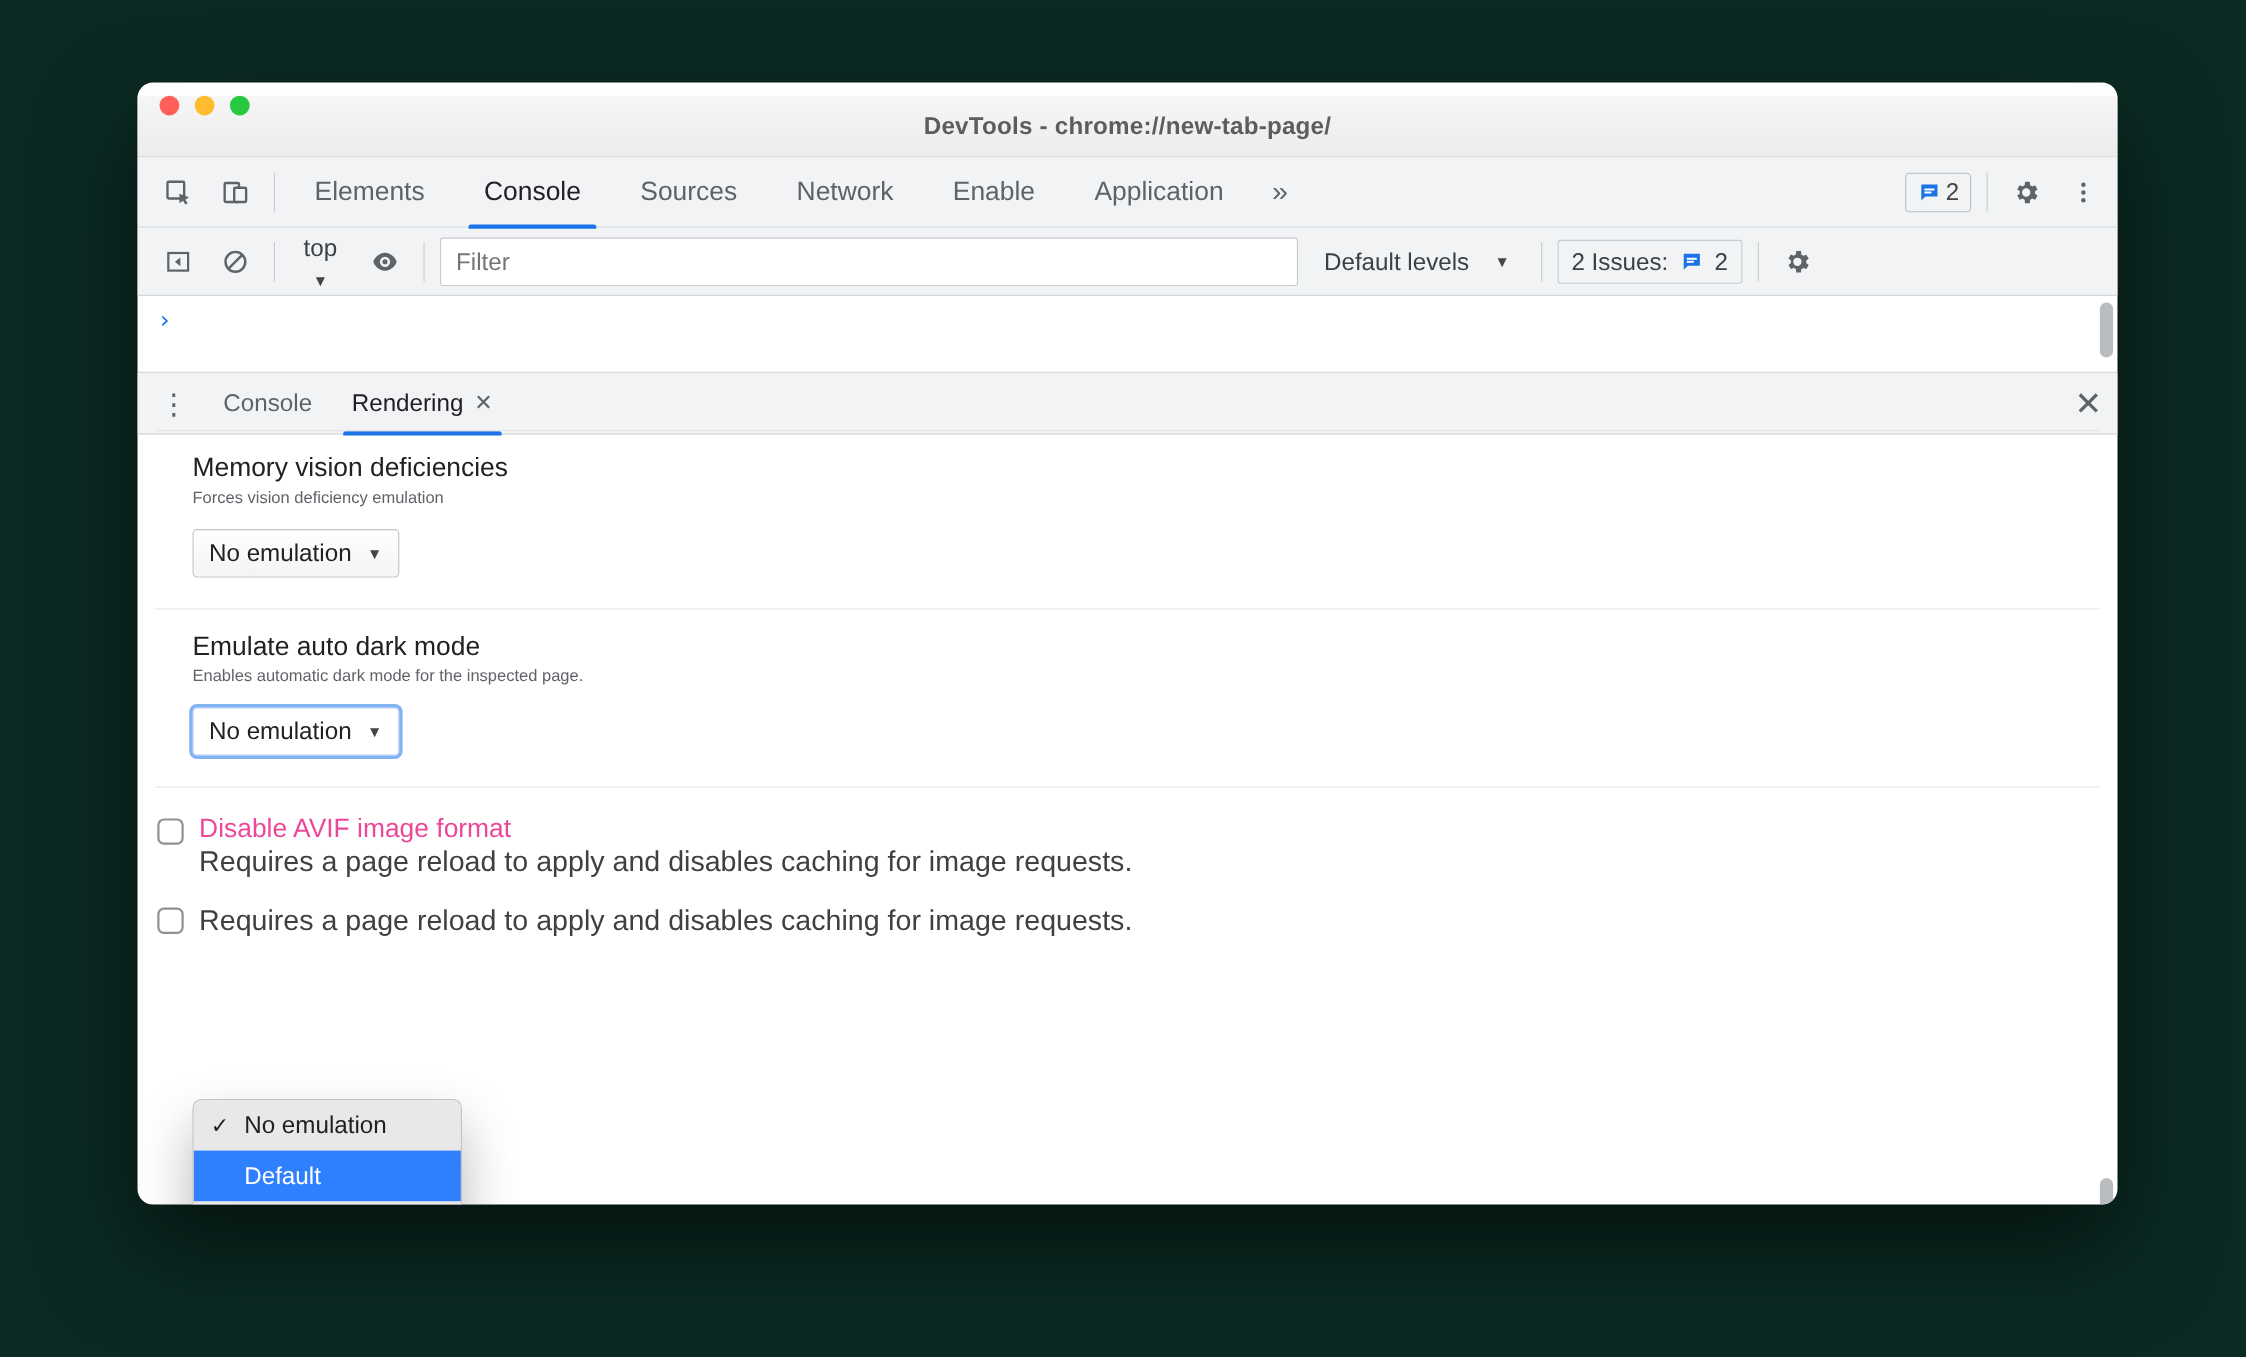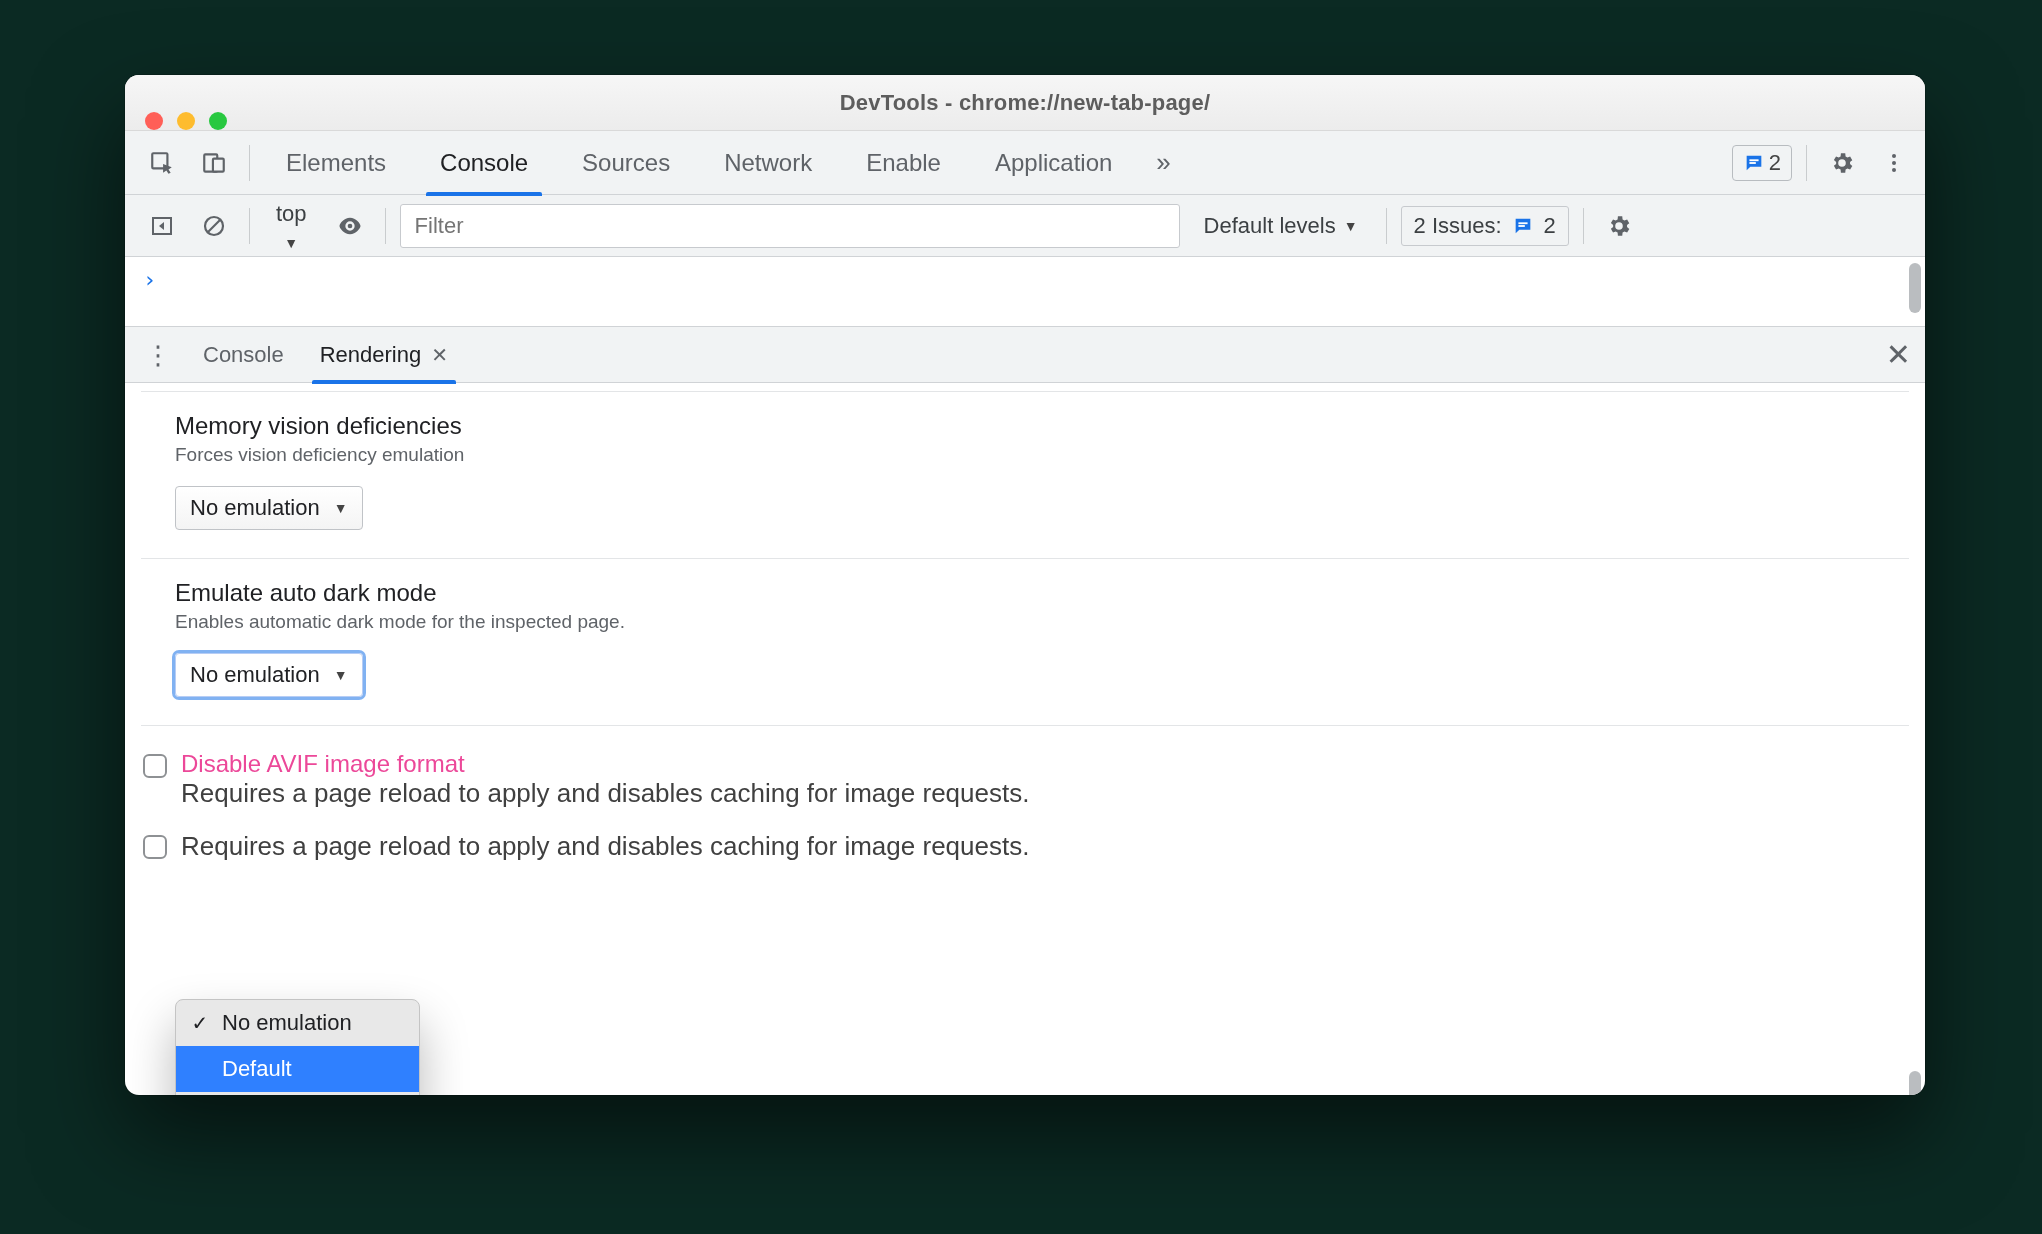--- a/index.html
+++ b/index.html
@@ -4,23 +4,23 @@
 <style>
   * { box-sizing: border-box; margin: 0; padding: 0; }
   html, body { width: 2042px; height: 1234px; background: #0b2a23; font-family: "Helvetica Neue", Arial, sans-serif; }
   .stage {
     position: absolute; left: 125px; top: 75px; width: 1800px; height: 1020px;
     background: #fff; border-radius: 14px; box-shadow: 0 40px 90px rgba(0,0,0,.55), 0 0 0 1px rgba(0,0,0,.15);
     overflow: hidden;
   }
   
   .titlebar {
-    height: 56px; display:flex; align-items:flex-end;
+    height: 56px; display:flex; align-items:flex-start;
     background: linear-gradient(#f6f6f6,#ececec);
-    border-bottom:1px solid #d9d9d9; position:relative;
+    border-bottom:1px solid #d9d9d9; position:relative;margin-top:12px;
   }
   .traffic { display:flex; gap:14px; padding-left:20px; }
   .traffic span { width:18px; height:18px; border-radius:50%; }
   .red{background:#ff5f57;} .yellow{background:#febc2e;} .green{background:#28c840;}
   .titlebar .title{
     position:absolute; left:0; right:0; top:0; bottom:0; display:flex;
     align-items:center; justify-content:center; font-weight:700;
     font-size:22px; color:#5d5d5d; letter-spacing:.2px; pointer-events:none;
   }
   
@@ -57,21 +57,21 @@
     padding:0 12px 0 16px;
   }
   .pill{
     display:flex; align-items:center; gap:8px; padding:4px 12px;
     font-size:22px; color:#3c4043; cursor:pointer;flex-direction:column;
   }
   .filter{
     flex:0 0 780px; height:44px; border:1px solid #c7cace; border-radius:3px;
     background:#fff; font-size:22px; padding:0 14px; color:#5f6368;
   }
-  .default-levels{ display:flex; align-items:center; gap:8px; font-size:22px; color:#3c4043; padding:0 14px; cursor:pointer;}
+  .default-levels{ display:flex; align-items:center; gap:23px; font-size:22px; color:#3c4043; padding:0 14px; cursor:pointer;}
   .issues{
     display:flex; align-items:center; gap:10px; font-size:22px; color:#3c4043;
     border:1px solid #c7cace; border-radius:3px; padding:6px 12px; cursor:pointer;
   }
   
   .console-out{
     height:70px; border-bottom:1px solid #d0d3d6; padding:10px 18px;
     font-family:Menlo,Consolas,monospace; color:#1a73e8; font-size:22px; position:relative;
   }
   .console-out .scroll{
@@ -93,21 +93,21 @@
     content:""; position:absolute; left:6px; right:6px; bottom:-1px;
     height:4px; background:#1a73e8; border-radius:2px 2px 0 0;
   }
   .dtab .x{ font-size:20px; color:#5f6368;}
   .close-drawer{ position:absolute; right:14px; font-size:30px; color:#5f6368; cursor:pointer;}
   
   .pane{ position:absolute; top:310px; bottom:0; left:0; right:0; overflow:hidden;}
   .pane-inner{ padding:0 0 0 0; }
   .section{ padding:20px 50px 28px;}
   .section h3{ font-weight:400; font-size:24px; color:#202124; margin-bottom:4px;}
-  .section .desc{ font-size:19px; color:#5f6368;}
+  .section .desc{ font-size:15px; color:#5f6368;}
   .select{
     margin-top:20px; display:inline-flex; align-items:center; gap:14px;
     border:1px solid #c0c3c7; background:linear-gradient(#fff,#f4f4f4);
     border-radius:4px; padding:8px 14px; font-size:22px; color:#202124; cursor:pointer;
   }
   .select.focused{ outline:3px solid rgba(26,115,232,.55); outline-offset:0; border-color:#b7cdf5; background:#fff;}
   .arrow-down{ font-size:14px; color:#444;}
   .hr{ height:1px; background:#e3e5e7; margin:0 16px;}
   .check-row{ display:flex; gap:14px; padding:8px 18px 0 18px;}
   .cb{

